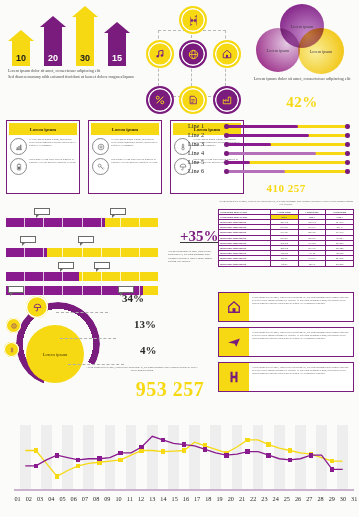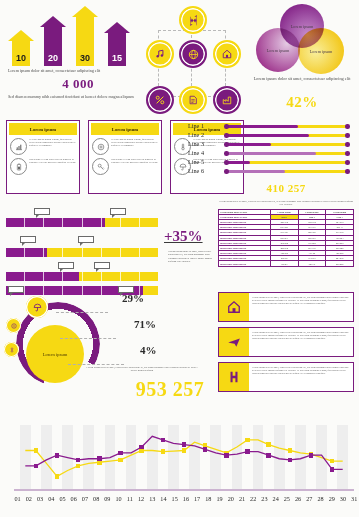--- a/index.html
+++ b/index.html
@@ -76,21 +76,21 @@
   .bbar{position:absolute;left:0;width:152px;height:9px;background:#f6d913;}
   .bbar .fill{position:absolute;left:0;top:0;height:9px;background:#8a1b8e;}
   .bbar .ticks{position:absolute;inset:0;display:flex;}
   .bbar .ticks i{flex:1;border-right:1px solid rgba(255,255,255,.75);}
   .bbar .ticks i:last-child{border-right:none;}
   .bub{position:absolute;width:16px;height:9px;}
   .bub .bx{width:16px;height:7px;border:1px solid #6a6a6a;background:#fff;box-sizing:border-box;}
   .bub .tail{width:0;height:0;border-top:3px solid #6a6a6a;border-right:3px solid transparent;margin-left:2px;}
 
   
-  #plus35{left:164px;top:228px;width:52px;text-decoration:underline;}
+  #plus35{left:180px;top:228px;width:52px;text-decoration:underline;}
   #plus35 .v{font-size:15px;font-weight:bold;color:#7a1b7e;font-family:"Liberation Serif",serif;}
   #p35txt{left:168px;top:250px;width:48px;font-size:2.6px;line-height:3.4px;color:#5a5a5a;}
 
   
   #tblwrap{left:218px;top:200px;width:136px;}
   #tblcap{font-size:2.5px;line-height:3.3px;text-align:center;color:#5a5a5a;margin-bottom:2px;}
   table{border-collapse:collapse;width:136px;background:#fff;border:1px solid #7a1b7e;}
   th,td{border:0.5px solid #7a1b7e;font-size:2.3px;padding:1.1px 1px;color:#4a4a4a;}
   thead th{background:#fff;font-weight:bold;text-align:center;}
   thead th:first-child{text-align:left;}
@@ -155,21 +155,20 @@
       <div class="arrow ar-p" style="left: 98px; height: 44px;">
         <div class="head"></div>
         <div class="body" style="height: 33px;">
           <div class="num">15</div>
         </div>
       </div>
     </div>
 
   <div class="abs" id="stat-1">
     <div class="body-txt">Lorem ipsum dolor sit amet, consectetuer adipiscing elit</div>
-    <div class="bignum-p" style="margin:2px 0 2px 0;">4 000</div>
     <div class="body-txt">Sed diam nonummy nibh euismod tincidunt ut laoreet dolore magna aliquam</div>
   </div>
 
   <div class="abs" id="tree">
     <div class="tlinev" style="left:45px;top:28px;height:18px;"></div>
     <div class="tline" style="left:12px;top:28px;width:68px;"></div>
     <div class="tlinev" style="left:12px;top:28px;height:14px;"></div>
     <div class="tlinev" style="left:79px;top:28px;height:14px;"></div>
     <div class="tlinev" style="left:12px;top:62px;height:22px;"></div>
     <div class="tlinev" style="left:45px;top:62px;height:22px;"></div>
@@ -543,22 +542,22 @@
     <div class="minic" style="left:0px;top:50px;width:15px;height:15px;background:#f6d913;box-shadow:inset 0 0 0 1px #fff, inset 0 0 0 1.8px #f6d913;">
       <svg width="6" height="6" viewBox="0 0 24 24">
           <path d="M7 8l5-5 5 5M17 16l-5 5-5-5" fill="none" stroke="#7a1b7e" stroke-width="2.2"></path>
           <circle cx="12" cy="12" r="3" fill="none" stroke="#7a1b7e" stroke-width="2"></circle>
         </svg>
     </div>
     <div class="dash" style="left:52px;top:20px;width:52px;"></div>
     <div class="dash" style="left:56px;top:46px;width:56px;"></div>
     <div class="dash" style="left:64px;top:72px;width:56px;"></div>
   </div>
-  <div class="abs pct" style="left:122px;top:292px;font-size:11px;">29%</div>
-  <div class="abs pct" style="left:134px;top:318px;font-size:11px;">71%</div>
+  <div class="abs pct" style="left:122px;top:292px;font-size:11px;">34%</div>
+  <div class="abs pct" style="left:134px;top:318px;font-size:11px;">13%</div>
   <div class="abs pct" style="left:140px;top:344px;font-size:11px;">4%</div>
   <div class="abs" style="left:86px;top:366px;width:112px;font-size:2.5px;line-height:3.3px;text-align:center;color:#5a5a5a;">Lorem ipsum dolor sit amet, consectetuer adipiscing elit, sed diam nonummy nibh euismod tincidunt ut laoreet dolore magna aliquam</div>
   <div class="abs bignum-y" style="left:100px;top:378px;width:140px;font-size:20px;">953 257</div>
 
   <div class="ipanel" style="top:292px;">
     <div class="ibox">
       <svg width="14" height="14" viewBox="0 0 24 24">
           <path d="M3 11L12 3l9 8v10H3z" fill="none" stroke="#7a1b7e" stroke-width="2.2"></path>
           <rect x="9.5" y="14" width="5" height="7" fill="#7a1b7e"></rect>
         </svg>

